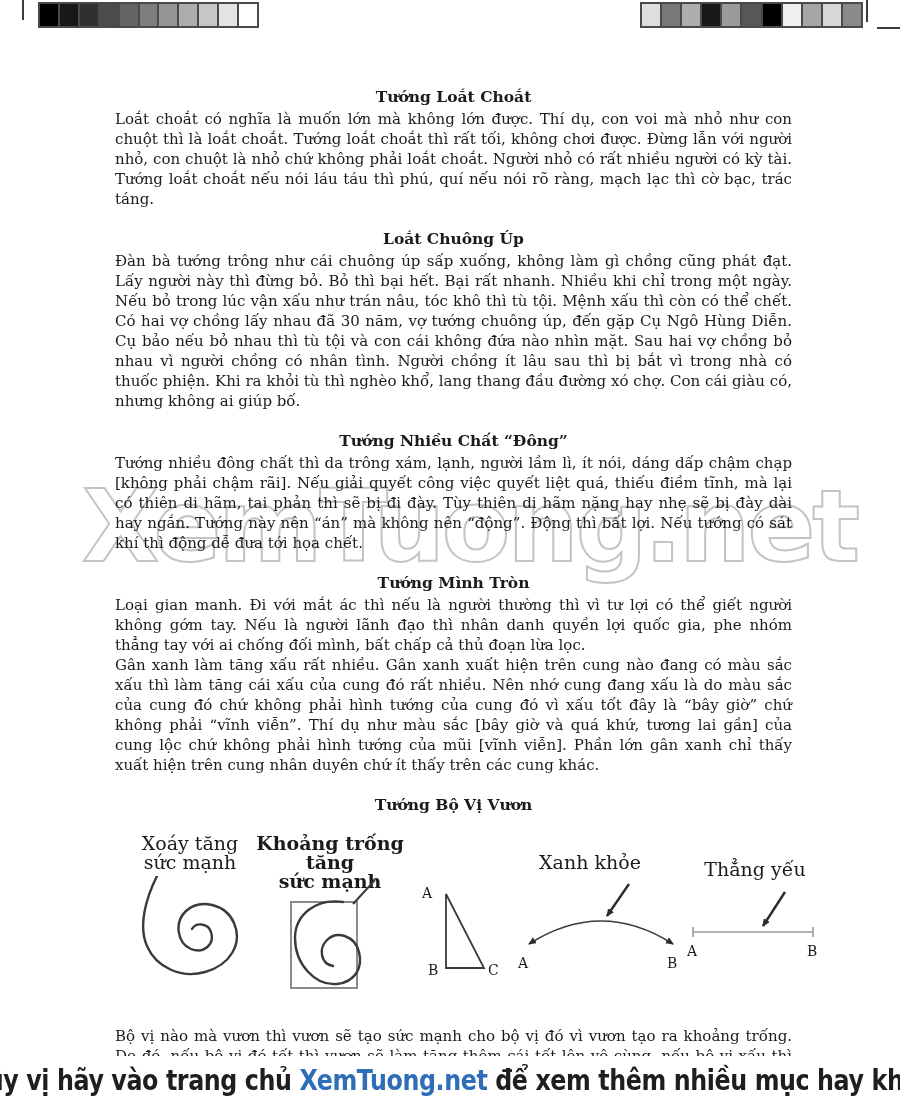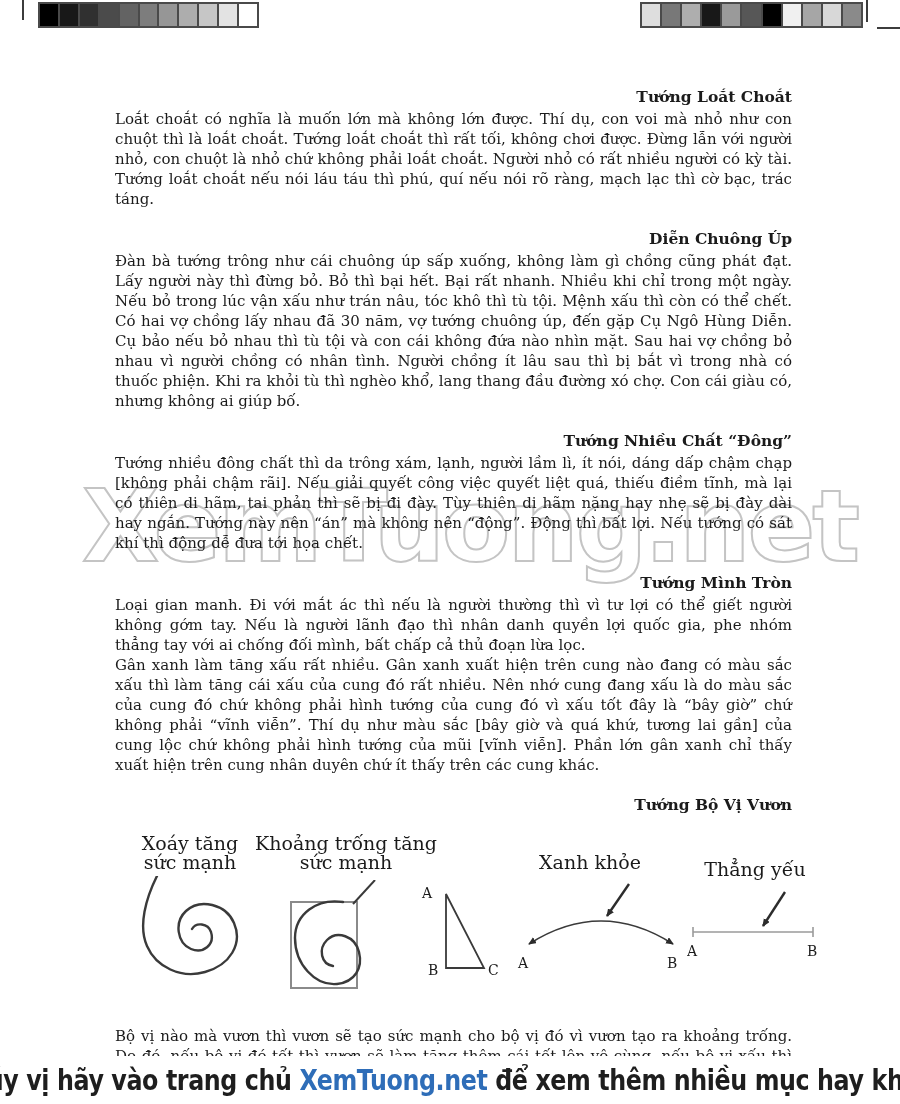--- a/index.html
+++ b/index.html
@@ -31,32 +31,32 @@
     pointer-events:none; user-select:none;
   }
 
   
   .content {
     position:absolute; left:115px; top:88px; width:677px; z-index:1;
     font-size:15px; line-height:20px; text-align:justify;
   }
   .content h3 {
     font-size:15.5px; font-weight:bold; margin:21px 0 3px 0;
-    text-align:right; line-height:18px;
+    text-align:center; line-height:18px;
   }
   .content .sec:first-child h3 { margin-top:0; }
   .content p { margin:0; }
 
   
   .diagram { position:relative; height:198px; margin-top:14px; }
   .dlabel {
     position:absolute; text-align:center; font-size:19px; line-height:19px;
   }
   .dl-spiral { left:10px;  top:6px;  width:130px; }
-  .dl-box    { left:136px; top:6px;  width:190px; }
+  .dl-box    { left:120px; top:6px;  width:190px;font-weight:bold; }
   .dl-arc    { left:410px; top:25px; width:130px; }
   .dl-line   { left:578px; top:32px; width:124px; }
   .dsvg { position:absolute; }
   .dsvg-spiral   { left:18px;  top:48px; }
   .dsvg-box      { left:162px; top:52px; }
   .dsvg-triangle { left:305px; top:52px; }
   .dsvg-arc      { left:400px; top:52px; }
   .dsvg-line     { left:572px; top:58px; }
   .dsvg text { font-family:"DejaVu Serif", serif; font-size:14px; fill:#1b1b1b; }
 
@@ -111,21 +111,21 @@
   <div class="watermark" style="-webkit-text-stroke: 2px rgb(196, 196, 196);">XemTuong.net</div>
 
   <div class="content">
 
     <div class="sec">
       <h3>Tướng Loắt Choắt</h3>
       <p>Loắt choắt có nghĩa là muốn lớn mà không lớn được. Thí dụ, con voi mà nhỏ như con chuột thì là loắt choắt. Tướng loắt choắt thì rất tối, không chơi được. Đừng lẫn với người nhỏ, con chuột là nhỏ chứ không phải loắt choắt. Người nhỏ có rất nhiều người có kỳ tài. Tướng loắt choắt nếu nói láu táu thì phú, quí nếu nói rõ ràng, mạch lạc thì cờ bạc, trác táng.</p>
     </div>
 
     <div class="sec">
-      <h3>Diễn Chuông Úp</h3>
+      <h3>Loắt Chuông Úp</h3>
       <p>Đàn bà tướng trông như cái chuông úp sấp xuống, không làm gì chồng cũng phát đạt. Lấy người này thì đừng bỏ. Bỏ thì bại hết. Bại rất nhanh. Nhiều khi chỉ trong một ngày. Nếu bỏ trong lúc vận xấu như trán nâu, tóc khô thì tù tội. Mệnh xấu thì còn có thể chết. Có hai vợ chồng lấy nhau đã 30 năm, vợ tướng chuông úp, đến gặp Cụ Ngô Hùng Diễn. Cụ bảo nếu bỏ nhau thì tù tội và con cái không đứa nào nhìn mặt. Sau hai vợ chồng bỏ nhau vì người chồng có nhân tình. Người chồng ít lâu sau thì bị bắt vì trong nhà có thuốc phiện. Khi ra khỏi tù thì nghèo khổ, lang thang đầu đường xó chợ. Con cái giàu có, nhưng không ai giúp bố.</p>
     </div>
 
     <div class="sec">
       <h3>Tướng Nhiều Chất “Đông”</h3>
       <p>Tướng nhiều đông chất thì da trông xám, lạnh, người lầm lì, ít nói, dáng dấp chậm chạp [không phải chậm rãi]. Nếu giải quyết công việc quyết liệt quá, thiếu điềm tĩnh, mà lại có thiên di hãm, tai phản thì sẽ bị đi đày. Tùy thiên di hãm nặng hay nhẹ sẽ bị đày dài hay ngắn. Tướng này nên “án” mà không nên “động”. Động thì bất lợi.  Nếu tướng có sát khí thì động dễ đưa tới họa chết.</p>
     </div>
 
     <div class="sec">
       <h3>Tướng Mình Tròn</h3>

